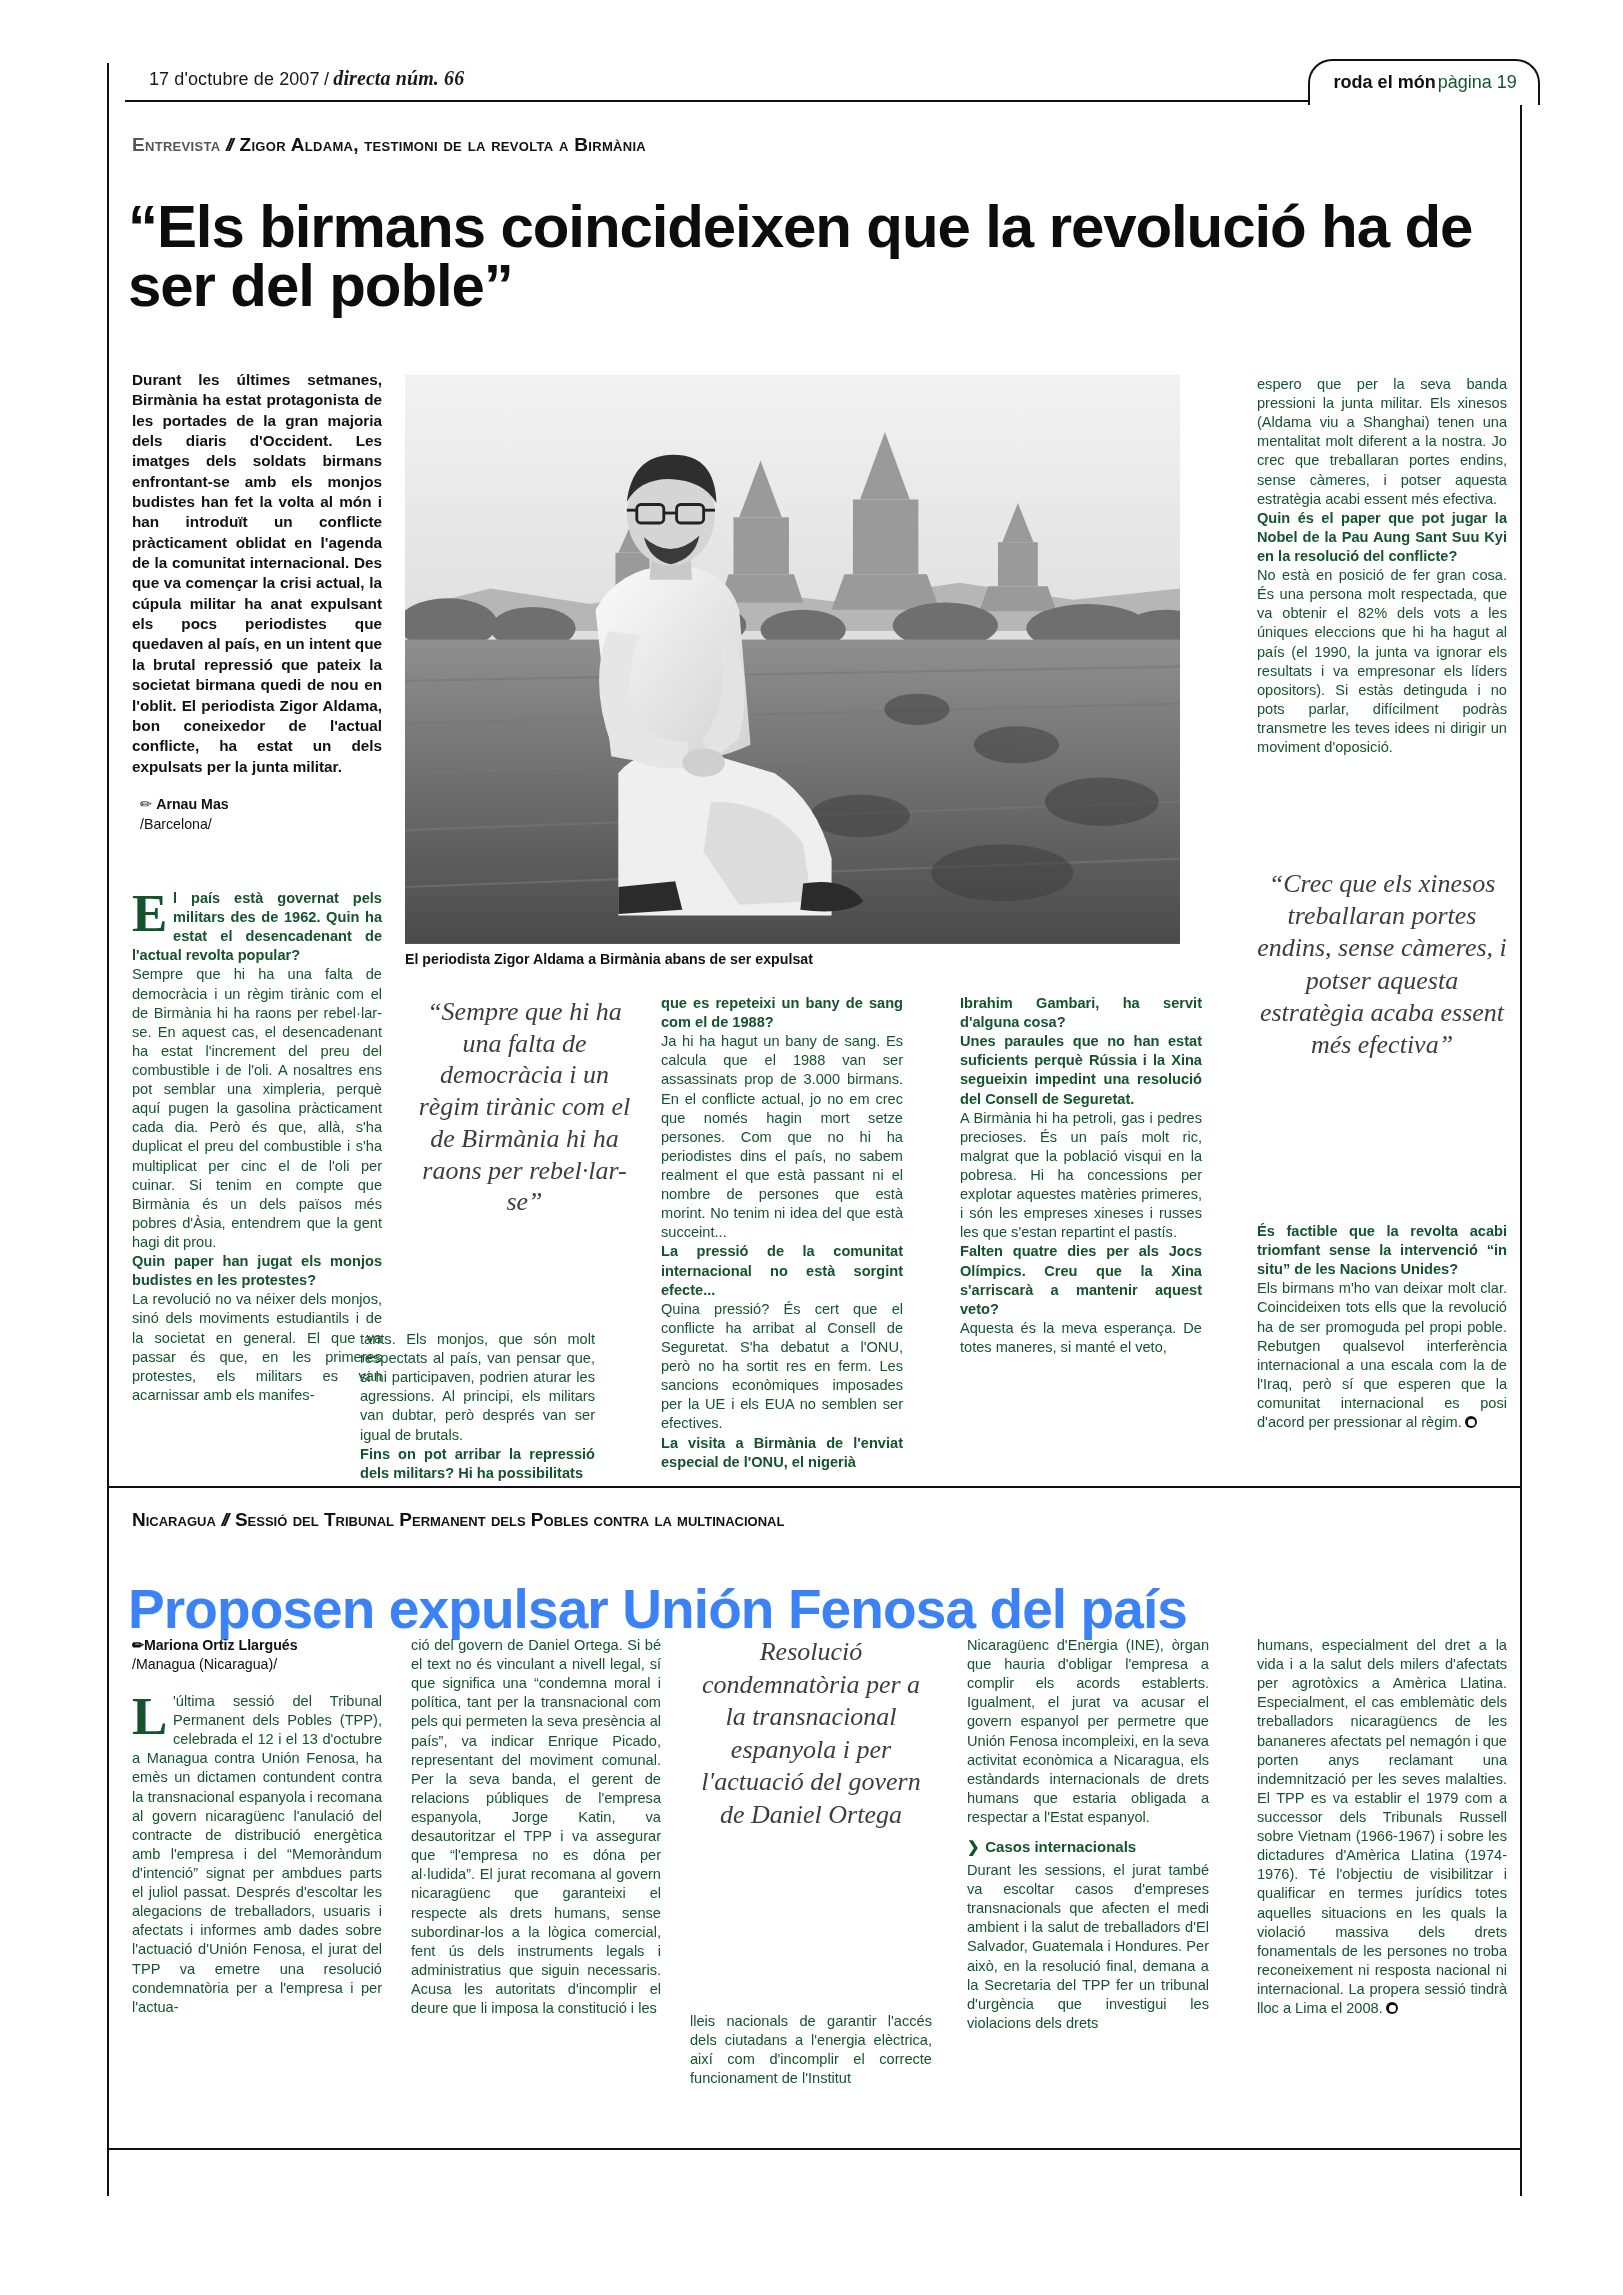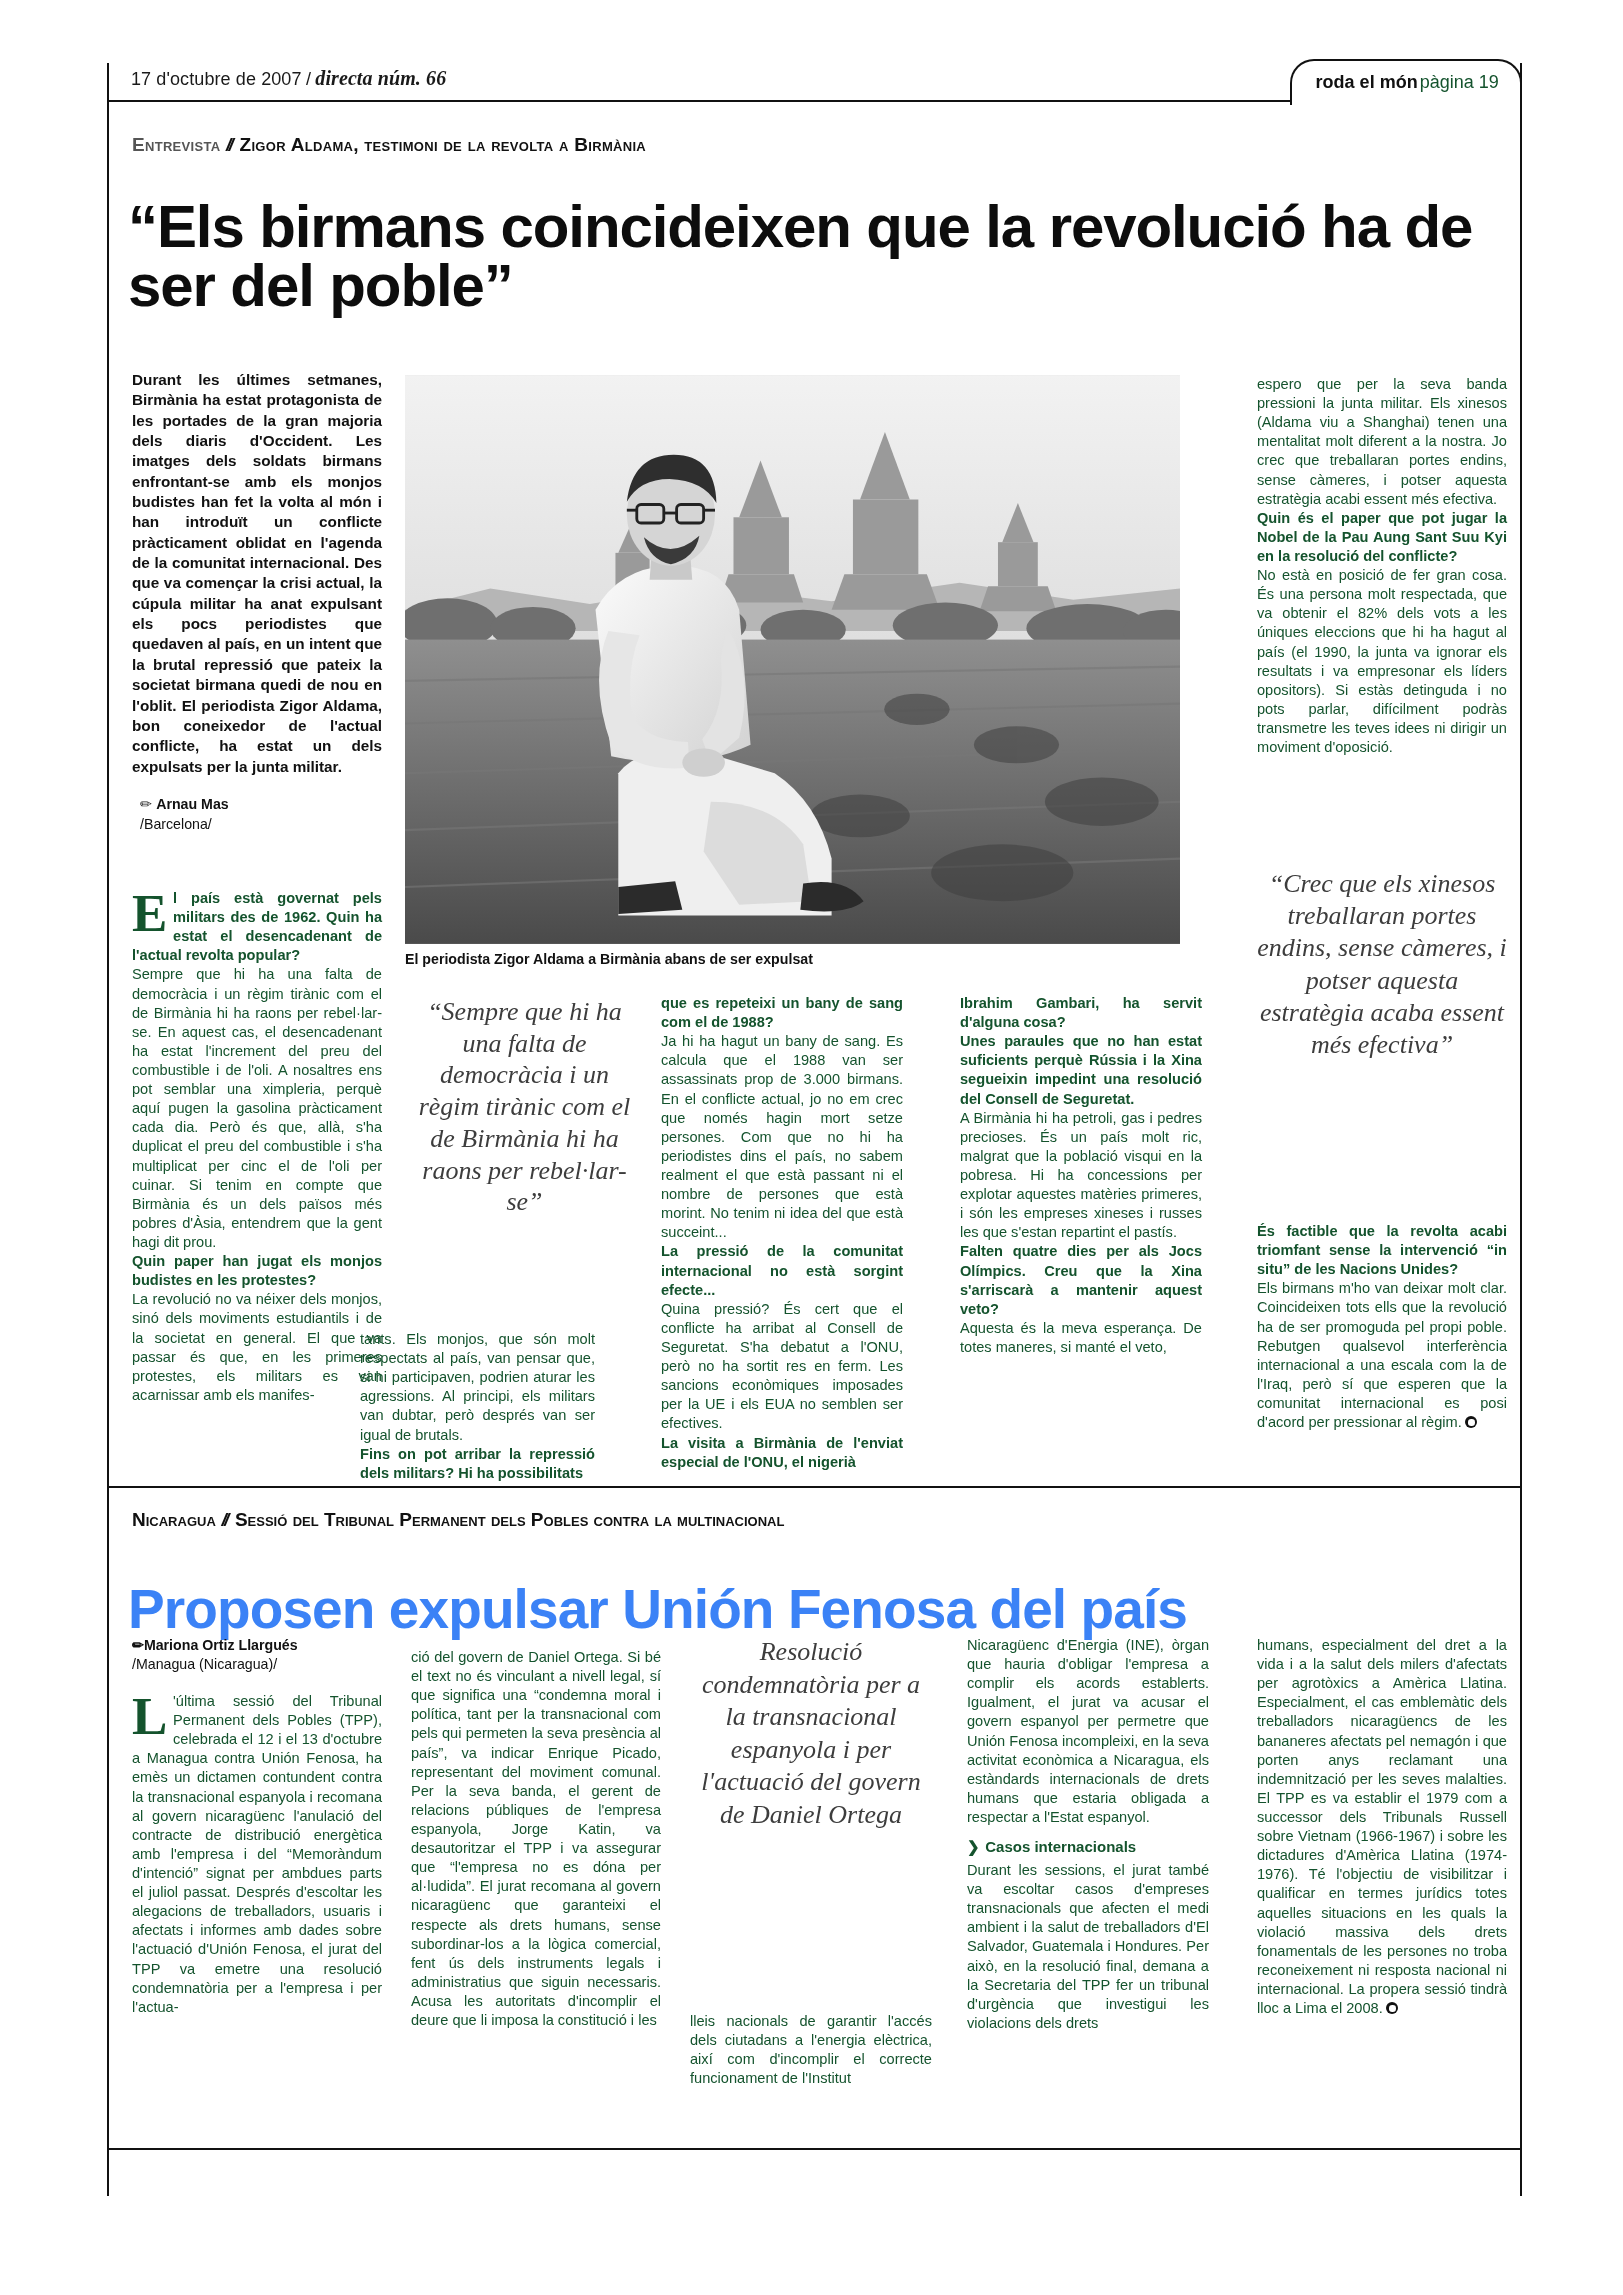--- a/index.html
+++ b/index.html
@@ -19,21 +19,21 @@
     position: absolute;
     left: 0; top: 0;
     width: 1623px;
     height: 2295px;
     background: #fff;
   }
 
   
   .masthead {
     position: absolute;
-    left: 107px;
+    left: 125px;
     top: 63px;
     width: 1415px;
     height: 40px;
   }
   .masthead .rule-left {
     position: absolute;
     left: 0; top: 37px;
     width: 1415px;
     height: 2.1px;
     background: #111;
@@ -308,21 +308,20 @@
     position: absolute;
     left: 132px;
     top: 1692px;
     width: 250px;
   }
   .a2-col2 {
     position: absolute;
     left: 411px;
     top: 1636px;
     width: 250px;
-    margin-top: 12px;
   }
   .pull3 {
     position: absolute;
     left: 690px;
     top: 1636px;
     width: 242px;
     font-family: "Liberation Serif", serif;
     font-style: italic;
     font-size: 26px;
     line-height: 1.25;

